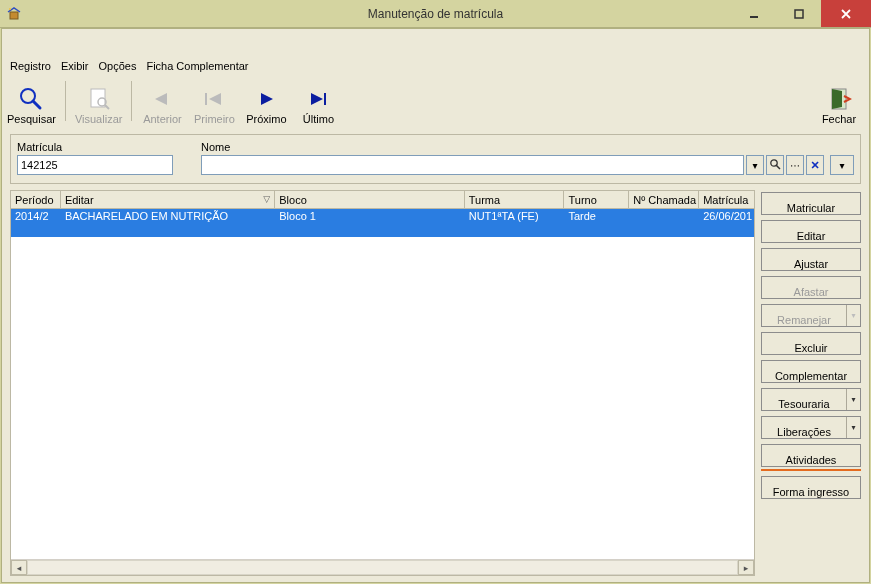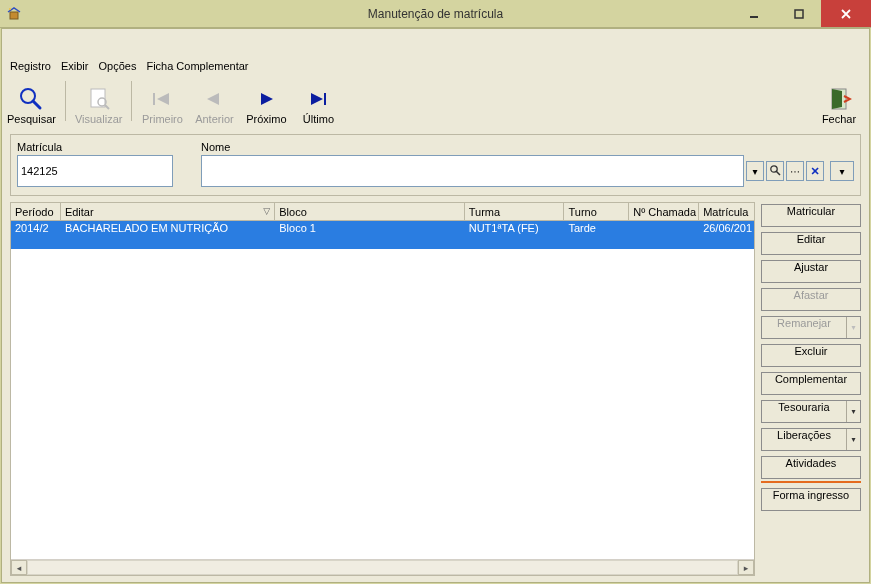--- a/index.html
+++ b/index.html
@@ -111,21 +111,21 @@
     padding: 6px 6px 8px 6px;
     display: flex;
     gap: 28px;
     align-items: flex-end;
   }
   .field-group { display: flex; flex-direction: column; }
   .field-group label { font-size: 11px; margin-bottom: 2px; }
   .field-group.matricula { width: 156px; }
   .field-group.nome { flex: 1; }
   .text-input {
-    height: 32px;
+    height: 20px;
     border: 1px solid #7f9db9;
     background: #fff;
     font-size: 11px;
     padding: 1px 3px;
   }
   .nome-row { display: flex; gap: 2px; align-items: center; }
   .nome-row .text-input { flex: 1; }
   .nome-row .combo-arrow,
   .nome-row .icon-btn {
     width: 18px; height: 20px;
@@ -221,21 +221,21 @@
     display: flex;
     flex-direction: column;
     gap: 5px;
     padding-top: 2px;
   }
   .side-btn {
     height: 23px;
     border: 1px solid #8c8c8c;
     background: #ece9d8;
     font-size: 11px;
-    display: flex; align-items: flex-start; justify-content: center;
+    display: flex; align-items: flex-end; justify-content: center;
     position: relative;
     color: #000;
   }
   .side-btn.disabled { color: #9a9a9a; }
   .side-btn .drop {
     position: absolute; right: 0; top: 0; bottom: 0;
     width: 14px;
     border-left: 1px solid #aca899;
     display: flex; align-items: center; justify-content: center;
     font-size: 8px; color: #333;
@@ -306,33 +306,33 @@
           <circle cx="16" cy="16" r="4" fill="none" stroke="#bbb" stroke-width="1.5"></circle>
           <line x1="19" y1="19" x2="23" y2="23" stroke="#bbb" stroke-width="2"></line>
         </svg>
       </span>
       <span>Visualizar</span>
     </div>
     <div class="tool-sep"></div>
     <div class="tool-btn disabled">
       <span class="icon">
         <svg width="22" height="18" viewBox="0 0 22 18">
+            <polygon points="16,3 4,9 16,15" fill="#bbb"></polygon>
+          </svg>
+      </span>
+      <span>Anterior</span>
+    </div>
+    <div class="tool-btn disabled">
+      <span class="icon">
+        <svg width="22" height="18" viewBox="0 0 22 18">
             <rect x="2" y="3" width="2" height="12" fill="#bbb"></rect>
             <polygon points="18,3 6,9 18,15" fill="#bbb"></polygon>
           </svg>
       </span>
       <span>Primeiro</span>
-    </div>
-    <div class="tool-btn disabled">
-      <span class="icon">
-        <svg width="22" height="18" viewBox="0 0 22 18">
-            <polygon points="16,3 4,9 16,15" fill="#bbb"></polygon>
-          </svg>
-      </span>
-      <span>Anterior</span>
     </div>
     <div class="tool-btn">
       <span class="icon">
         <svg width="22" height="18" viewBox="0 0 22 18">
             <polygon points="6,3 18,9 6,15" fill="#0b1ea0"></polygon>
           </svg>
       </span>
       <span>Próximo</span>
     </div>
     <div class="tool-btn">

